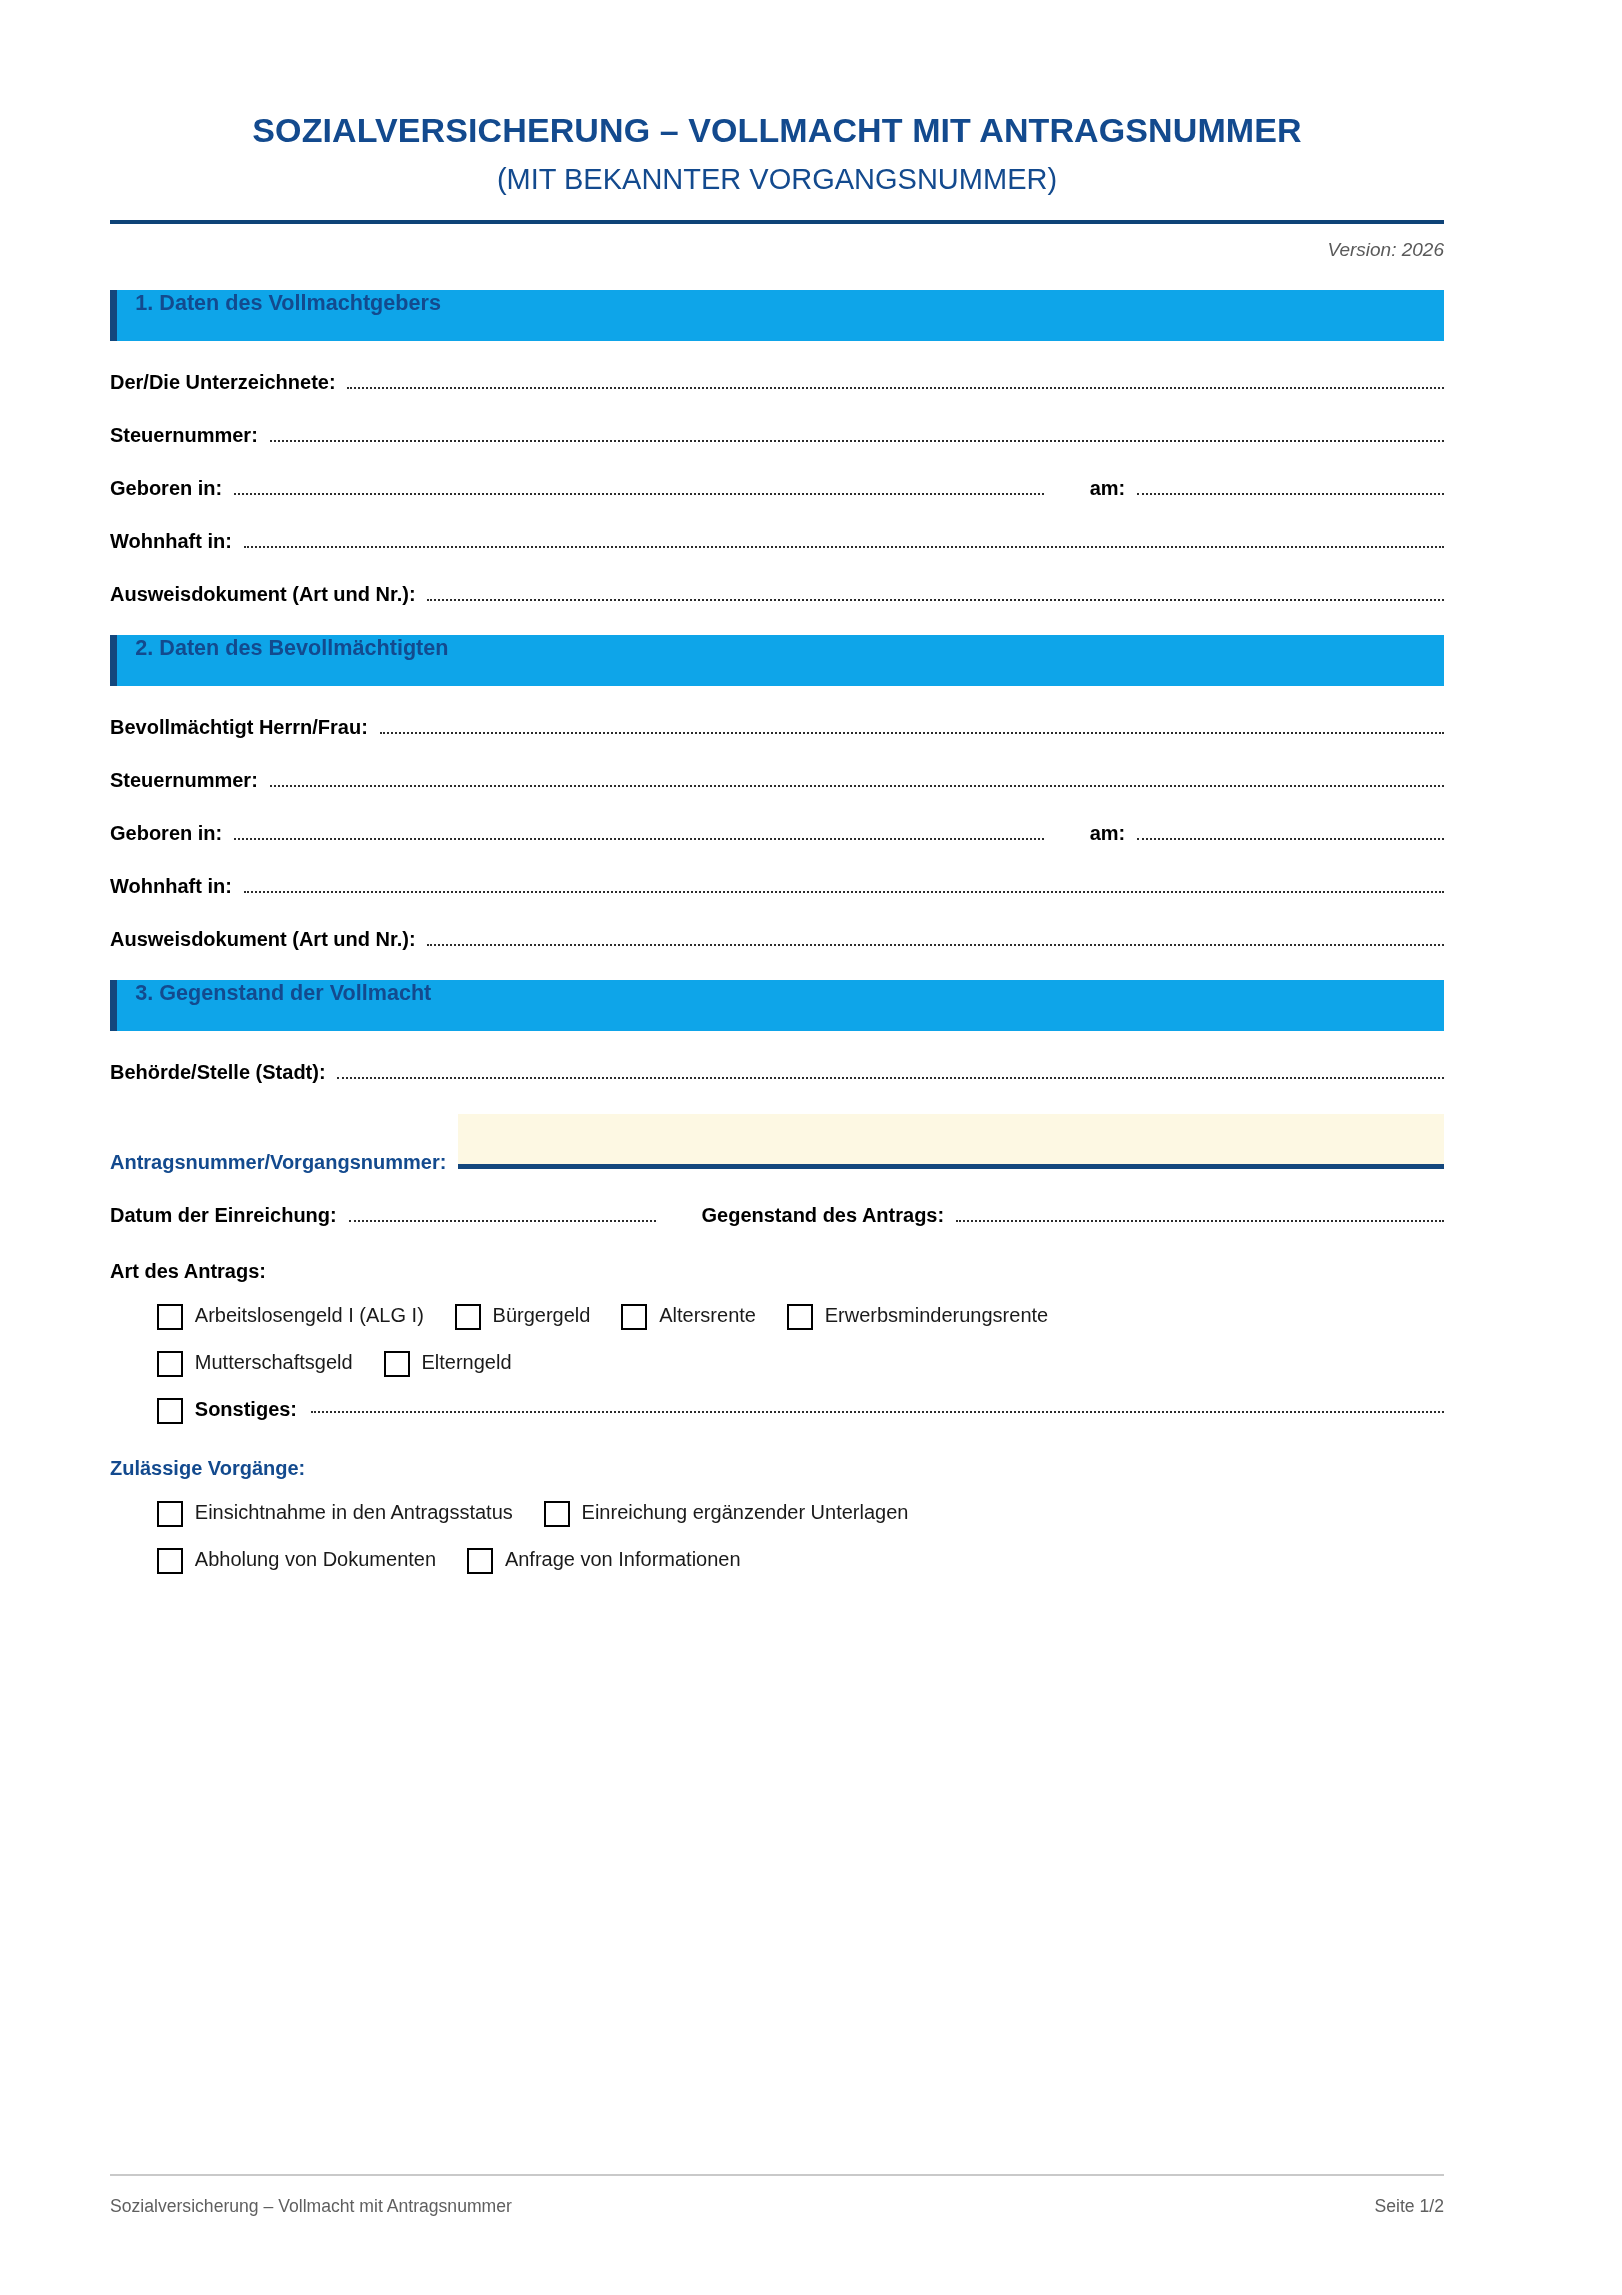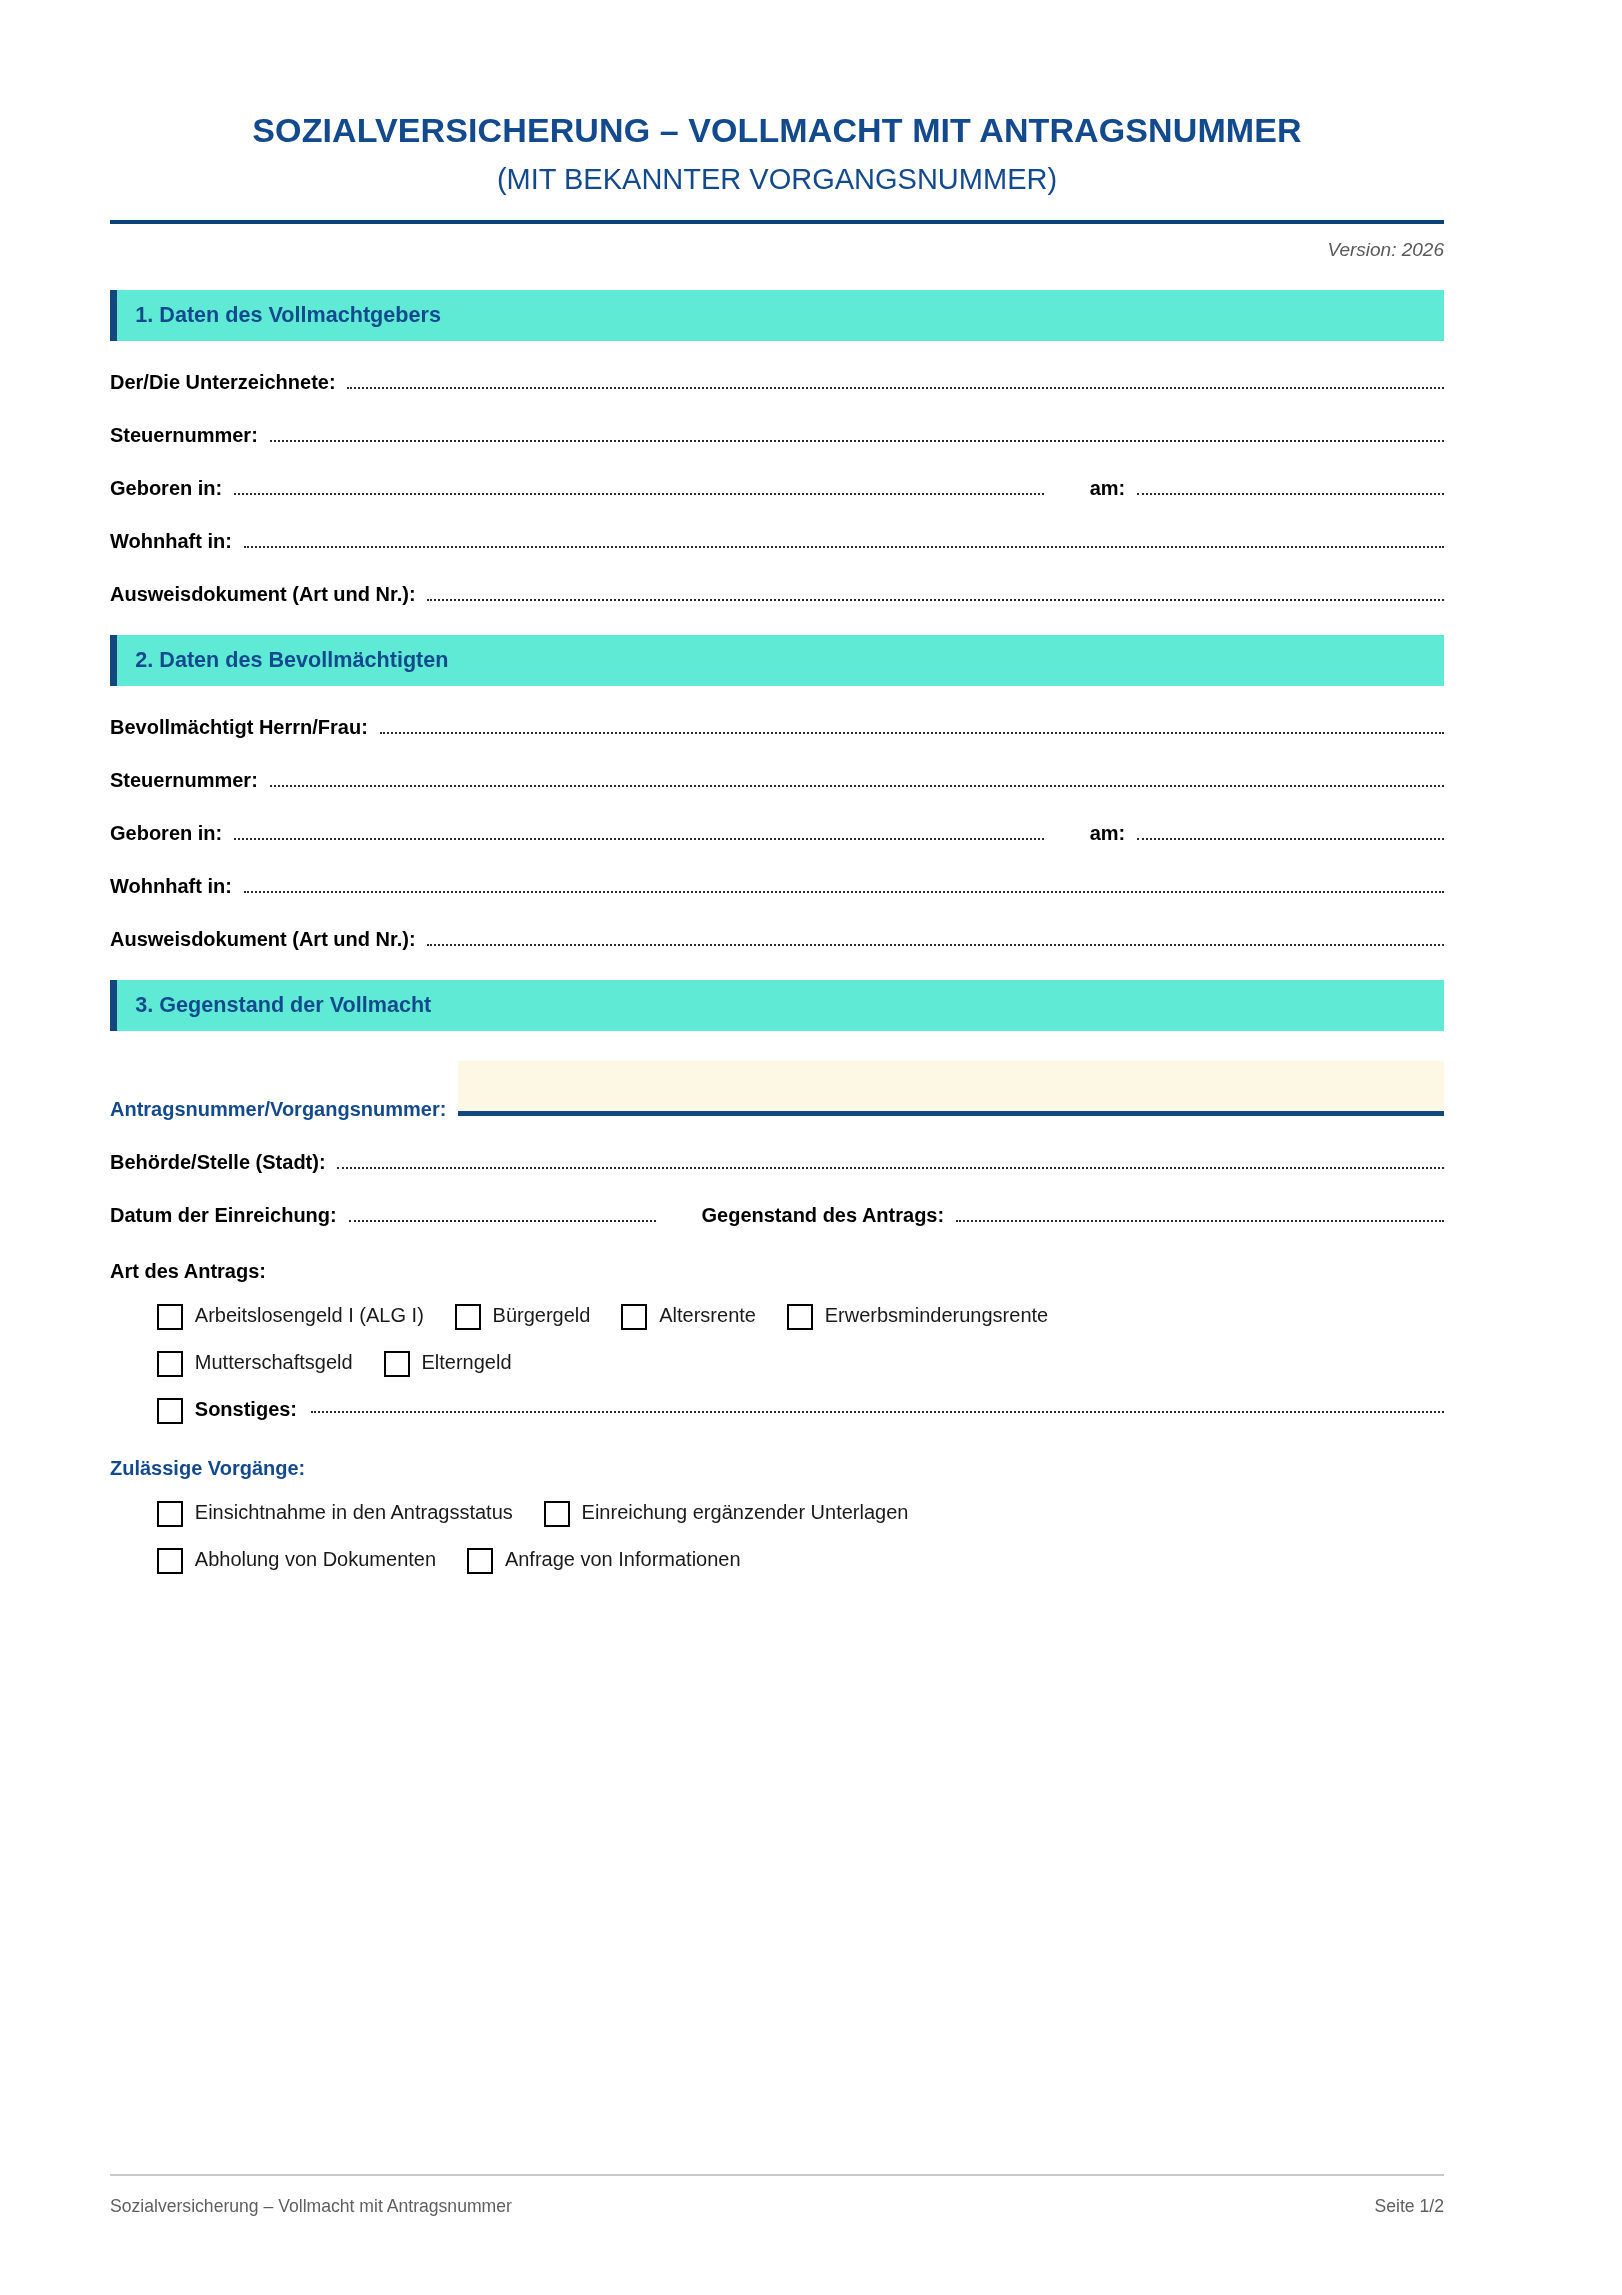--- a/index.html
+++ b/index.html
@@ -50,25 +50,25 @@
   .version-line {
     text-align: right;
     font-style: italic;
     font-size: 19px;
     color: #5A5A5A;
     margin-top: 14.4px;
   }
 
   
   .section-band {
-    background: #5eead4;
+    background: #0ea5e9;
     border-left: 7.2px solid #14477D;
     height: 51px;
     display: flex;
-    align-items: center;
+    align-items: flex-start;
     padding-left: 18.3px;
     box-sizing: border-box;
     margin-top: 29px;
   }
   .section-band-title {
     font-size: 21.6px;
     font-weight: bold;
     color: #134A8E;
   }
 
@@ -252,27 +252,27 @@
   <div class="field-row">
     <span class="field-label">Ausweisdokument (Art und Nr.):</span>
     <span class="dotline"></span>
   </div>
 
   <div class="section-band">
     <span class="section-band-title">3. Gegenstand der Vollmacht</span>
   </div>
 
   <div class="field-row">
+    <span class="field-label">Behörde/Stelle (Stadt):</span>
+    <span class="dotline"></span>
+  </div>
+
+  <div class="field-row">
     <span class="field-label blue">Antragsnummer/Vorgangsnummer:</span>
     <span class="highlight-box"></span>
-  </div>
-
-  <div class="field-row">
-    <span class="field-label">Behörde/Stelle (Stadt):</span>
-    <span class="dotline"></span>
   </div>
 
   <div class="field-row">
     <span class="field-label">Datum der Einreichung:</span>
     <span class="dotline fixed-sm"></span>
     <span class="gap-lg"></span>
     <span class="field-label">Gegenstand des Antrags:</span>
     <span class="dotline"></span>
   </div>
 

